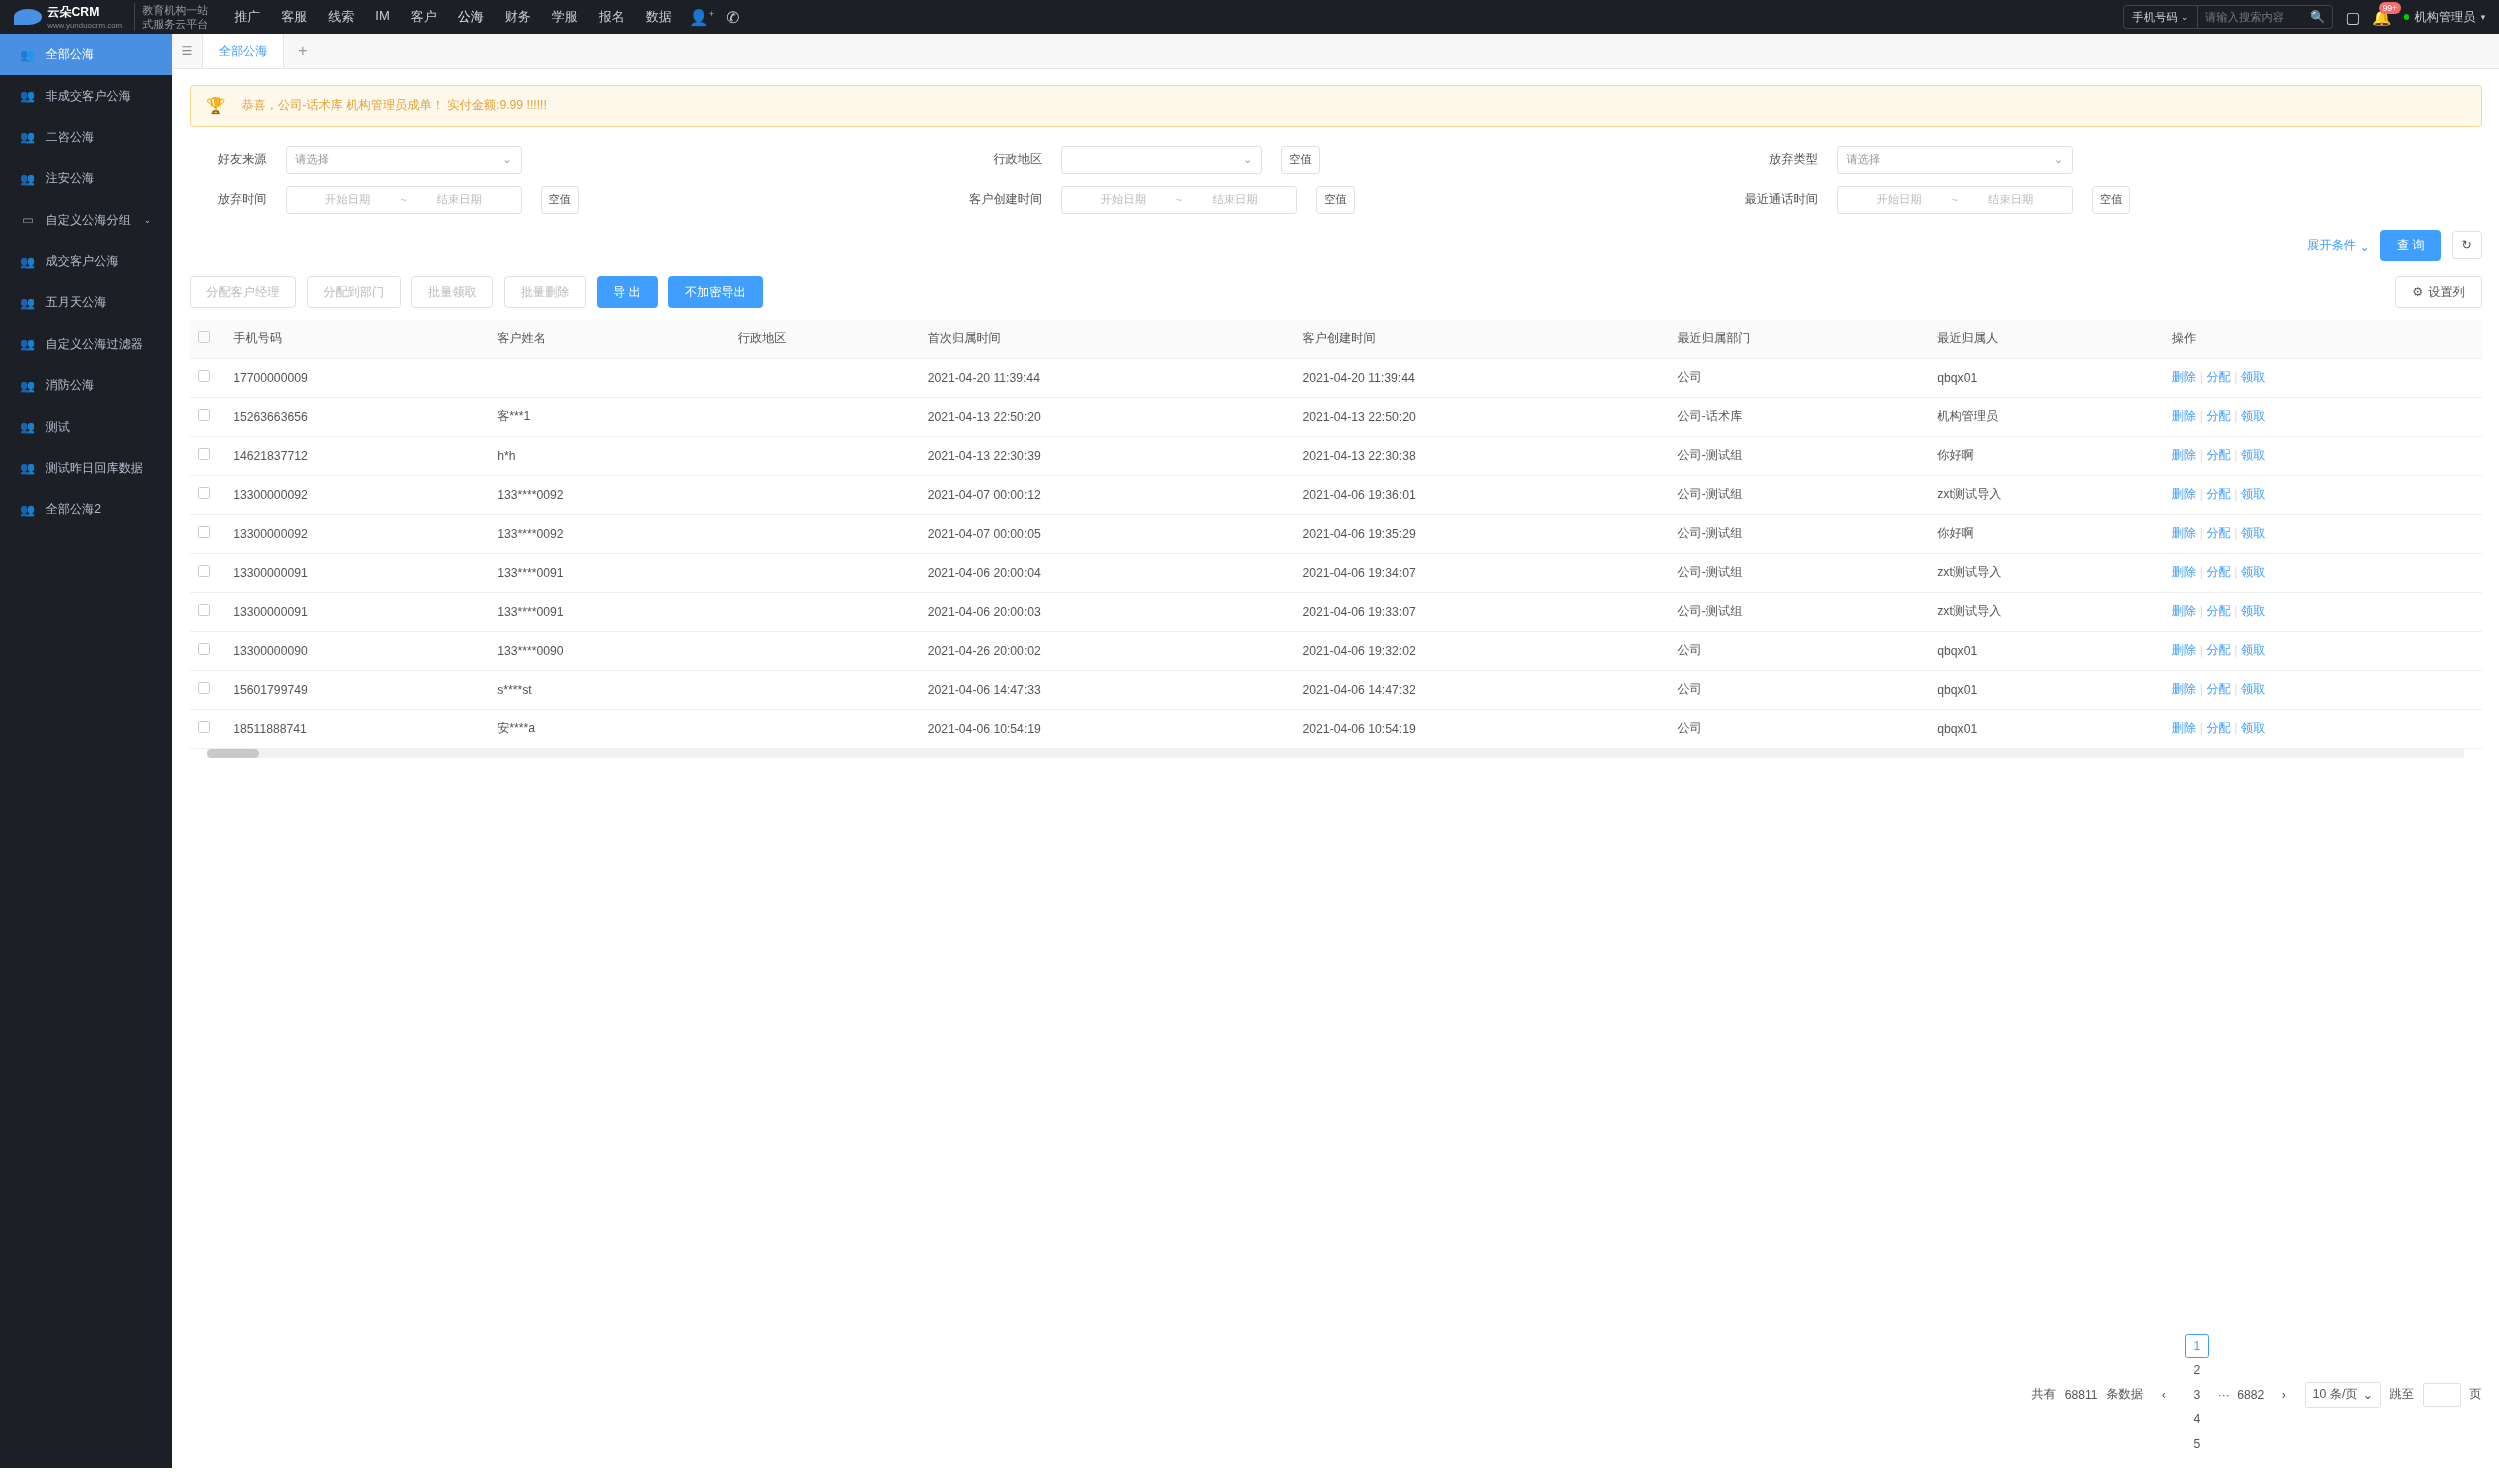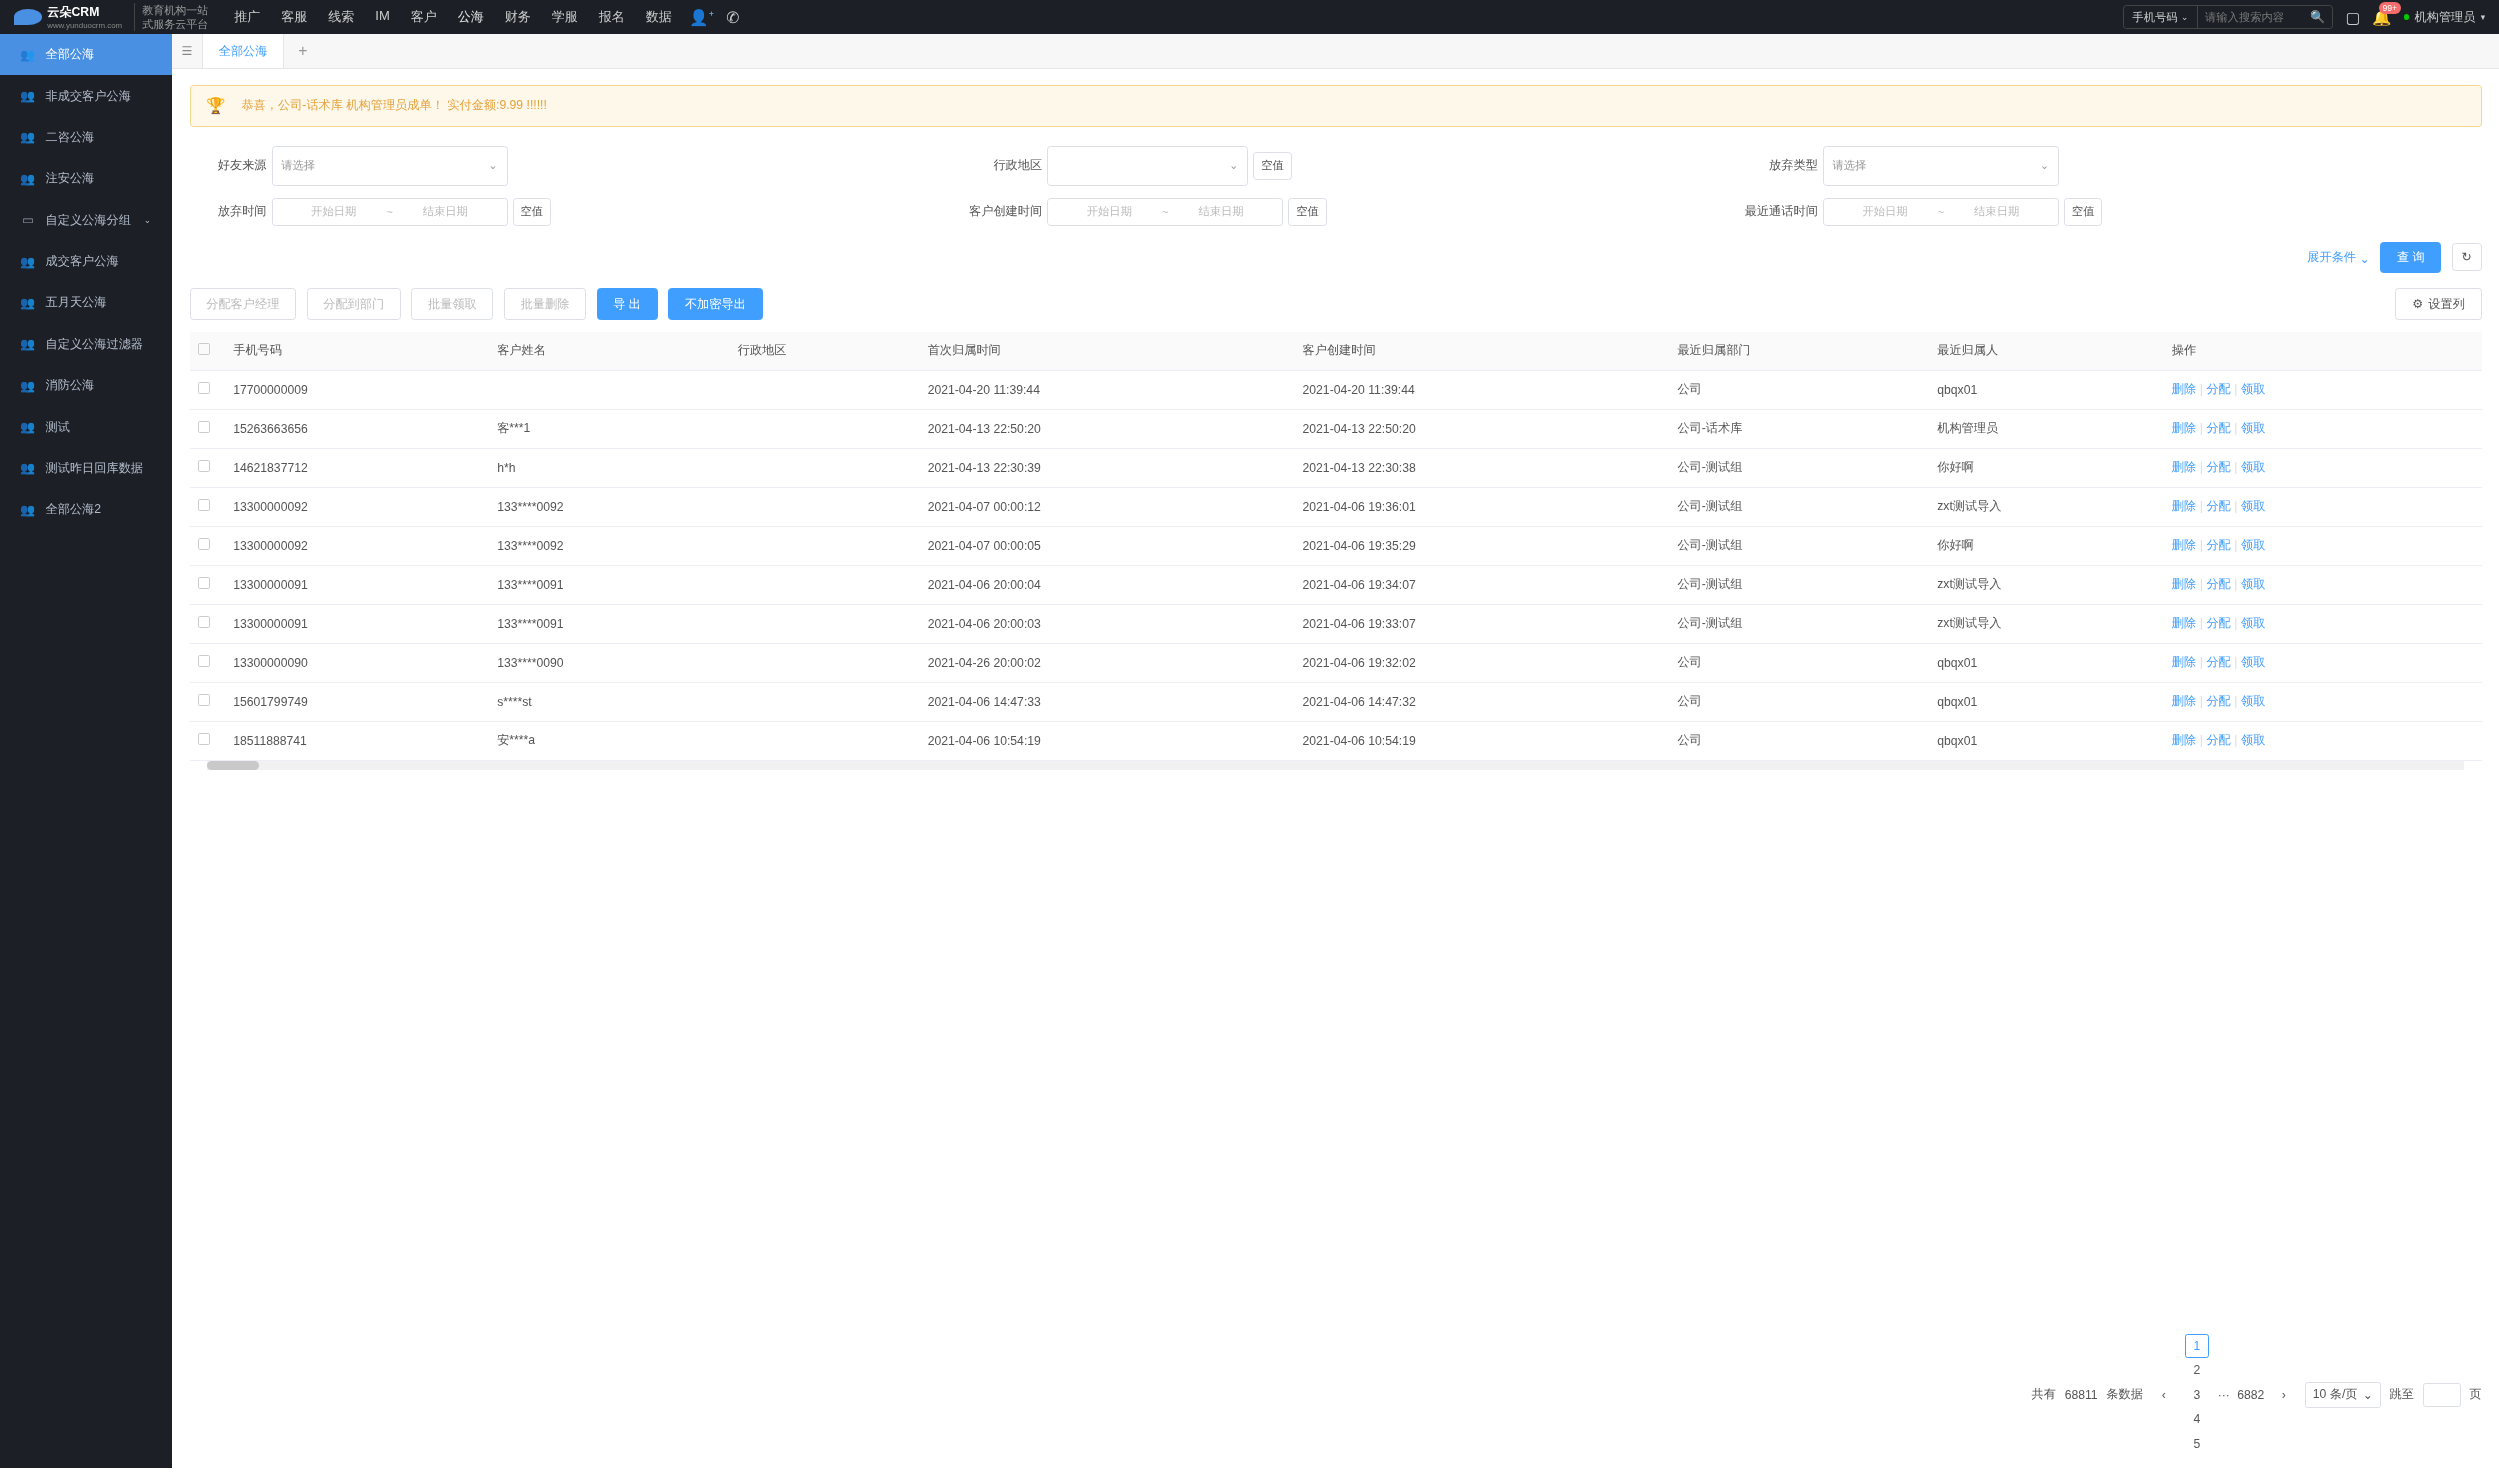--- a/index.html
+++ b/index.html
@@ -30,23 +30,23 @@
 .sb-arrow{margin-left:auto;font-size:8.7px}
 .main{flex:1;background:#fff;overflow:auto;display:flex;flex-direction:column}
 .tabs{display:flex;align-items:center;border-bottom:0.9px solid #e6e6e6;background:#f7f7f7;height:35px}
 .tab-menu{width:31px;display:flex;align-items:center;justify-content:center;color:#888;border-right:0.9px solid #e6e6e6;height:100%}
 .tab{padding:0 15.7px;height:100%;display:flex;align-items:center;background:#fff;color:#409eff;border-right:0.9px solid #e6e6e6;font-size:12.2px}
 .tab-add{padding:0 14px;color:#999;font-size:15.7px}
 .content{padding:15.7px 17.5px;flex:1}
 .banner{border:0.9px solid #f5d88c;background:#fdf8ea;border-radius:3.5px;padding:10.5px 15.7px;display:flex;align-items:center;gap:15.7px;color:#e6a23c;margin-bottom:19px}
 .trophy{color:#e6a23c;font-size:15.7px}
 .filters{display:grid;grid-template-columns:repeat(3,1fr);gap:12.2px 35px;margin-bottom:15.7px}
-.filter{display:flex;align-items:center;gap:5px}
+.filter{display:flex;align-items:center;gap:19px}
 .filter-label{color:#555;font-size:12.2px;white-space:nowrap;width:77px;text-align:right}
-.sel,.inp{border:0.9px solid #dcdfe6;border-radius:3.5px;padding:5.2px 8.7px;font-size:11.3px;color:#999;background:#fff;height:40px;display:flex;align-items:center;justify-content:space-between}
+.sel,.inp{border:0.9px solid #dcdfe6;border-radius:3.5px;padding:5.2px 8.7px;font-size:11.3px;color:#999;background:#fff;height:28px;display:flex;align-items:center;justify-content:space-between}
 .sel{width:236px}
 .date-range{border:0.9px solid #dcdfe6;border-radius:3.5px;height:28px;display:flex;align-items:center;padding:0 8.7px;width:236px;color:#bbb;font-size:11.3px}
 .date-range span{flex:1;text-align:center}
 .null-btn{border:0.9px solid #dcdfe6;border-radius:3.5px;height:28px;padding:0 7px;font-size:11.3px;color:#555;background:#fff}
 .action-row{display:flex;align-items:center;gap:10.5px;justify-content:flex-end;margin-bottom:15.7px}
 .link-btn{color:#409eff;font-size:12.2px;display:flex;align-items:flex-end;gap:3.5px}
 .btn{border-radius:3.5px;padding:6.1px 15.7px;font-size:12.2px;cursor:pointer;border:0.9px solid #dcdfe6;background:#fff;color:#555}
 .btn.primary{background:#409eff;color:#fff;border-color:#409eff}
 .btn.refresh{padding:6.1px 8.7px}
 .btn-row{display:flex;gap:10.5px;align-items:center;margin-bottom:12.2px}

